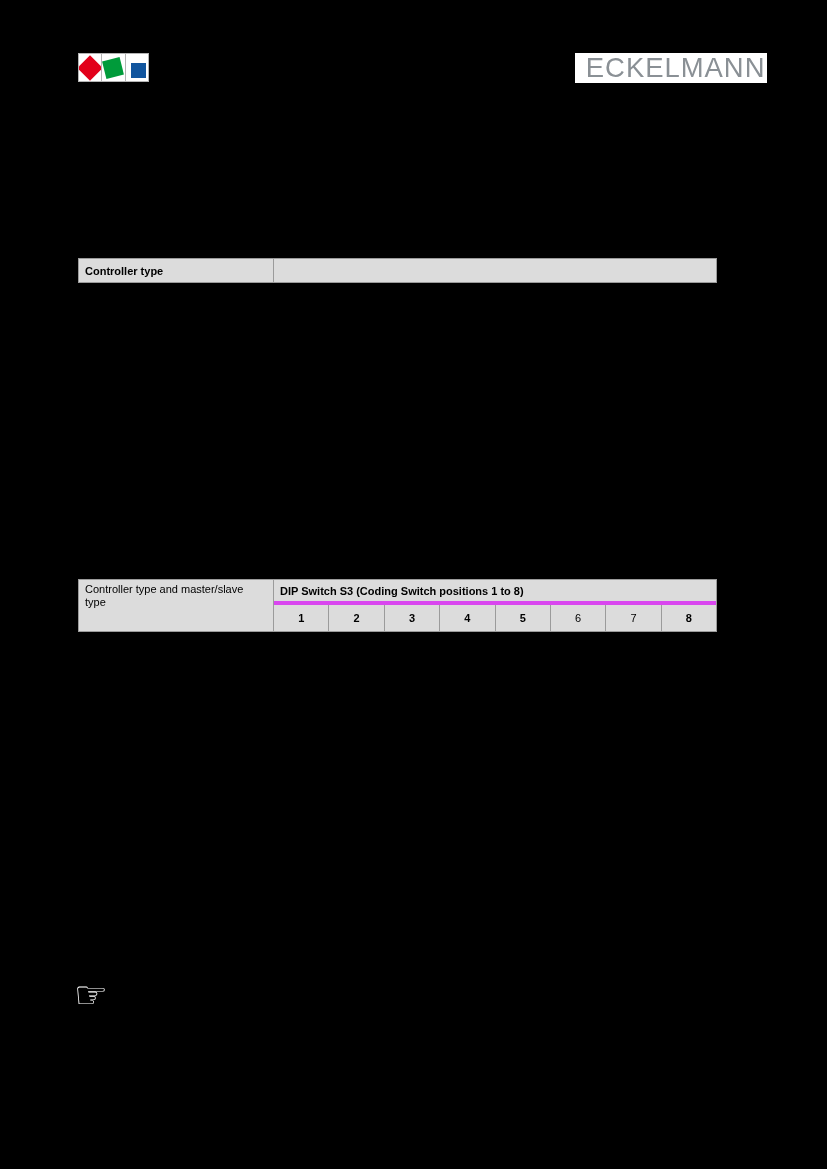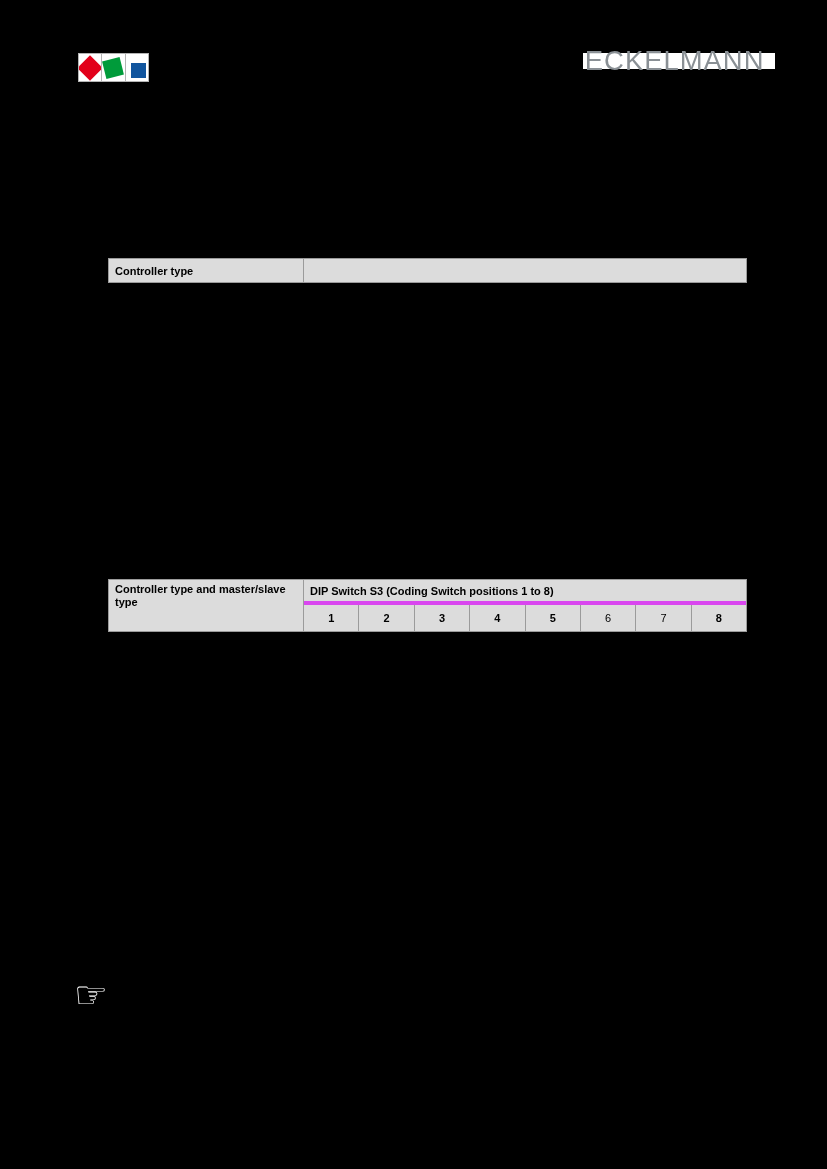--- a/index.html
+++ b/index.html
@@ -28,43 +28,41 @@
     overflow: hidden;
   }
   .logo-cell:last-child { border-right: none; }
   .sq-red   { width: 18px; height: 18px; transform: rotate(45deg); }
   .sq-green { width: 18px; height: 18px; transform: rotate(-14deg); }
   .sq-blue  { width: 15px; height: 15px; transform: translate(2px, 3px); }
 
   
   .wordmark-box {
     left: 575px; top: 53px;
-    width: 192px; height: 16px;
+    width: 192px; height: 30px;
     background: #ffffff;
-    display: flex; align-items: center; justify-content: flex-start;
+    display: flex; align-items: center; justify-content: flex-end;
     box-sizing: border-box;
-    margin-left: 8px;
   }
   .wordmark-text {
     font-size: 28px;
     line-height: 30px;
     letter-spacing: 1px;
     font-weight: 400;
     transform: scale(0.98, 1.02);
     white-space: nowrap;
   }
 
   
   .tbl {
     background: #dcdcdc;
     border: 1px solid #9b9b9b;
     box-sizing: border-box;
     color: #000000;
     font-size: 11px;
-    margin-left: 30px;
   }
   .tbl-1 {
     left: 78px; top: 258px;
     width: 639px; height: 25px;
     display: flex;
   }
   .cell { box-sizing: border-box; }
   .c-left {
     width: 195px;
     border-right: 1px solid #9b9b9b;
@@ -76,21 +74,21 @@
 
   .tbl-2 {
     left: 78px; top: 579px;
     width: 639px; height: 53px;
     display: flex;
   }
   .t2-left {
     width: 195px;
     border-right: 1px solid #9b9b9b;
     padding: 3px 4px 0 6px;
-    font-weight: 700;
+    font-weight: 400;
     line-height: 13px;
   }
   .t2-right { flex: 1; display: flex; flex-direction: column; }
   .t2-dip-header {
     height: 25px;
     border-bottom: 4px solid #d946ef;
     padding-left: 6px;
     font-weight: 700;
     display: flex; align-items: center;
     box-sizing: border-box;

